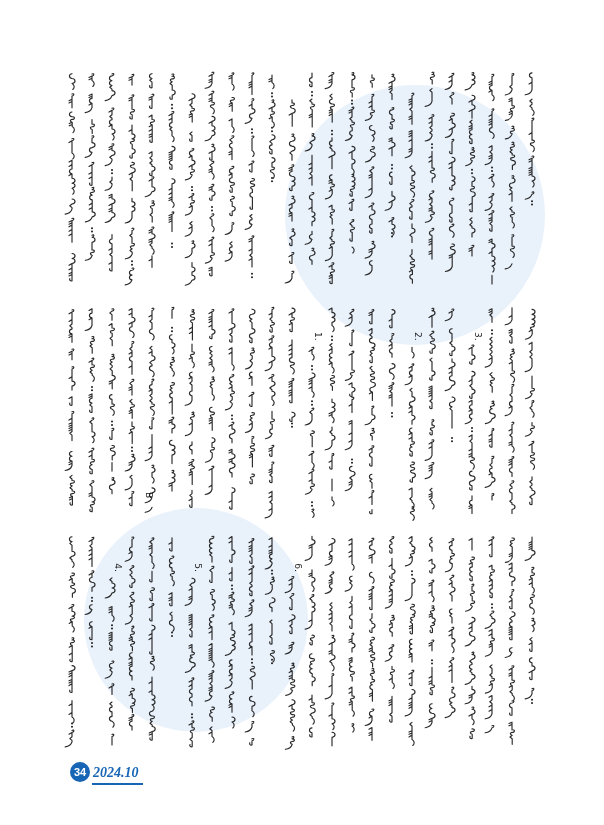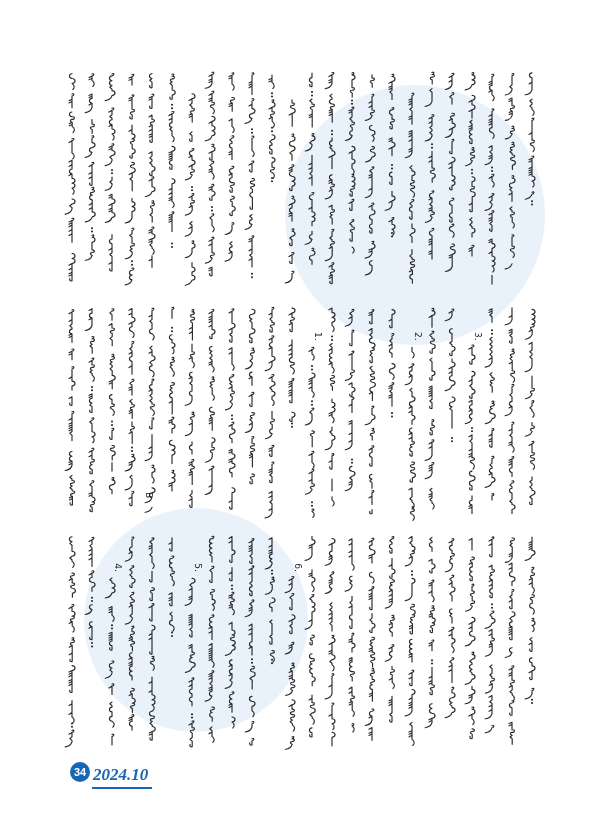--- a/index.html
+++ b/index.html
@@ -7,21 +7,21 @@
         font-family:"Liberation Sans",sans-serif;}
   #art{position:absolute;left:0;top:0;}
   #art path.col{stroke:var(--ink,#1d1d1d);fill:none;stroke-width:1.15;
         stroke-linecap:round;stroke-linejoin:round;opacity:.94;}
   #art text.marker{font-family:"DejaVu Sans",sans-serif;font-size:9px;fill:var(--ink,#1d1d1d);}
   .badge{position:absolute;left:70px;top:762px;width:20px;height:20px;border-radius:50%;
         background:var(--accent,#1766b5);color:#ffffff;text-align:center;
         font:bold 11px/20px "Liberation Sans",sans-serif;z-index:3;}
   .issue{position:absolute;left:92px;top:765px;z-index:2;
         font-family:"Liberation Serif",serif;font-style:italic;font-weight:bold;
-        font-size:17px;color:var(--accent,#1766b5);
+        font-size:14px;color:var(--accent,#1766b5);
         border-bottom:2px solid var(--accent,#1766b5);padding:0 4px 2px 1px;}
 </style>
 </head>
 <body>
 
 <div id="page">
   <svg id="art" width="604" height="825" viewBox="0 0 604 825">
       <circle cx="415" cy="215" r="130" fill="#e9f1fb"></circle>
       <circle cx="196" cy="620" r="112" fill="#e9f1fb"></circle>
       <path d="M72.0,73.7c-3.4,.4 -3.4,4.2 0,4.8c4,.4 4,4.4 0,5c2.6,1.4 2.8,4.2 .8,6M72.0,94.1c2.4,-1.2 2.6,1.4 0,2l0,3.2l-3,1.4m3,-1.4l0,2.2l-3,1.4m3,-1.4l0,2.2l0,4M72.0,112.0c-3.4,.4 -3.4,4.2 0,4.8c3.2,-.4 3.2,2.6 .2,2.6c-2.6,.2 -2.2,2.4 0,2.8l-3,1.4m3,-1.4l0,2.2l-3,1.4m3,-1.4l0,2.2c2.6,1.4 2.8,4.2 .8,6M72.0,138.8c2.4,-1.2 2.6,1.4 0,2l-3,1.8m3,-1.8l0,4.4l0,3.2l0,4.5c2.6,1.4 2.8,4.2 .8,6M72.0,160.2l-3,1.8m3,-1.8l0,4.4l-3,1.8m3,-1.8l0,4.4c-3.4,.4 -3.4,4.2 0,4.8l-3,1.8m3,-1.8l0,4.4c4,.4 4,4.4 0,5c4,.4 4,4.4 0,5c2.6,1.4 2.8,4.2 .8,6M72.0,199.0c4,.4 4,4.4 0,5l-2.2,1.8l2.2,1.8l0,1.5c-.8,2.6 -3.8,4.6 -6.8,5M72.0,218.6c2.4,-1.2 2.6,1.4 0,2l-3,1.4m3,-1.4l0,2.2l-3,1.4m3,-1.4l0,2.2l-3,1.8m3,-1.8l0,4.4l-3,1.8m3,-1.8l0,4.4l-3,1.8m3,-1.8l0,4.4l0,4M72.0,253.5c4,.4 4,4.4 0,5c4,.4 4,4.4 0,5l-3,1.8m3,-1.8l0,4.4l-3,1.8m3,-1.8l0,4.4l-3,1.4m3,-1.4l0,2.2l-3,1.4m3,-1.4l0,2.2l0,4.2c-1.8,.4 -2.8,-.8 -2.2,-2.2" class="col"></path>

